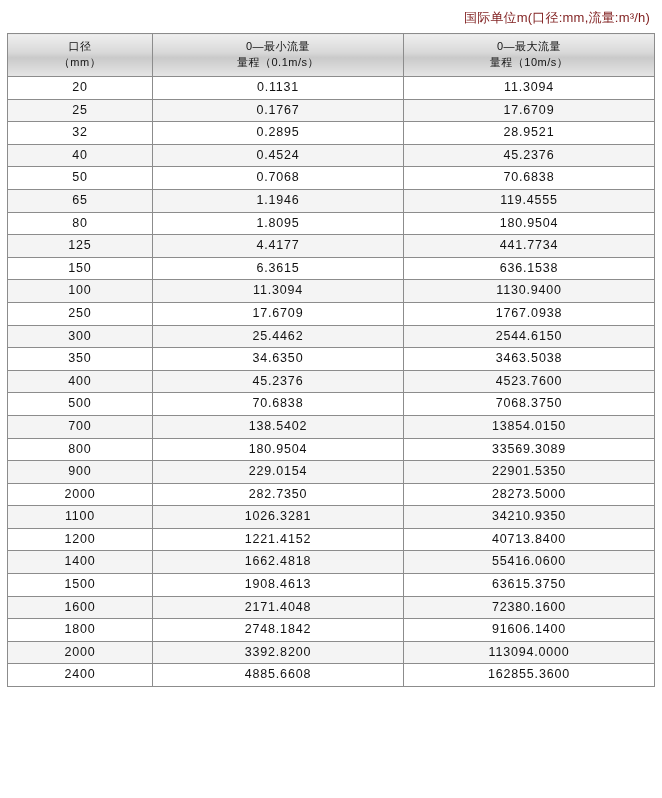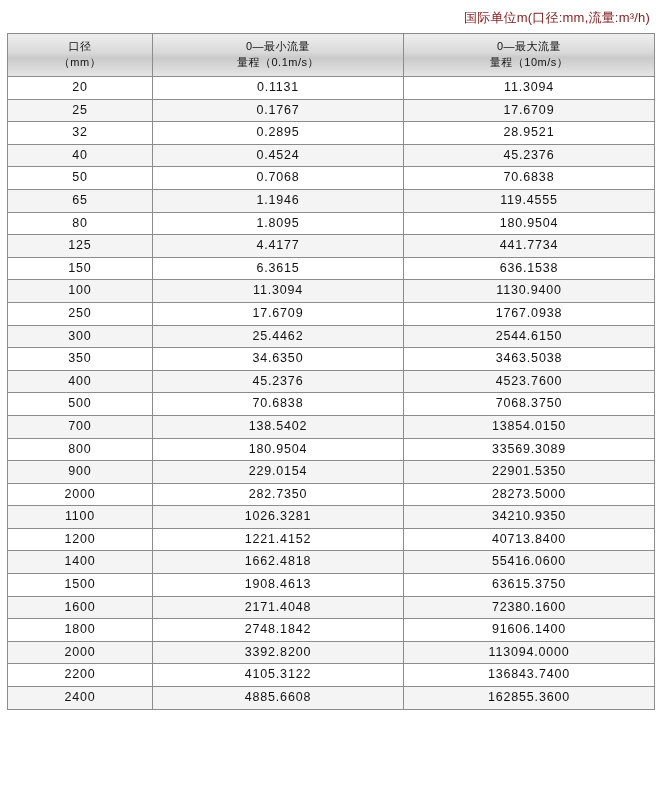--- a/index.html
+++ b/index.html
@@ -218,25 +218,20 @@
           <td>1800</td>
           <td>2748.1842</td>
           <td>91606.1400</td>
         </tr>
         <tr>
           <td>2000</td>
           <td>3392.8200</td>
           <td>113094.0000</td>
         </tr>
         <tr>
-          <td>2200</td>
-          <td>4105.3122</td>
-          <td>136843.7400</td>
-        </tr>
-        <tr>
           <td>2400</td>
           <td>4885.6608</td>
           <td>162855.3600</td>
         </tr>
       </tbody>
   </table>
 
 </div>
 
 </body></html>

